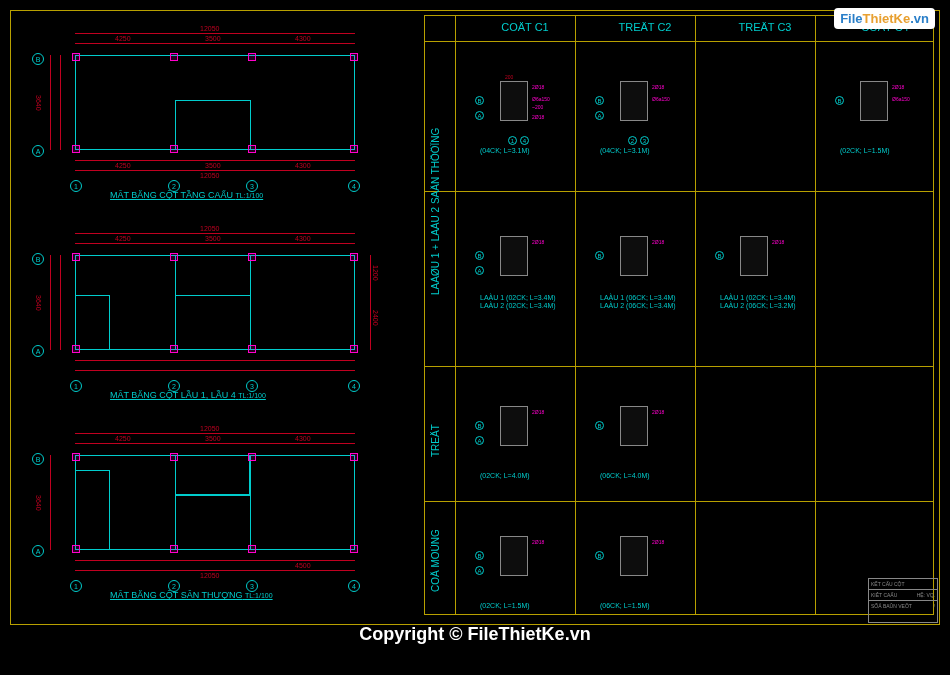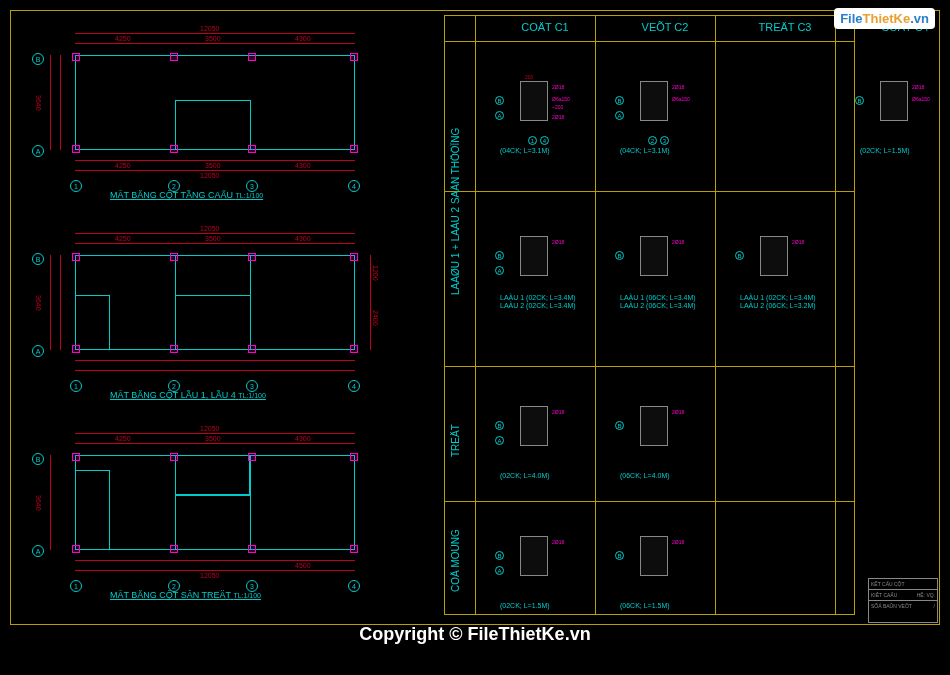--- a/index.html
+++ b/index.html
@@ -104,23 +104,23 @@
 }
 .column-mark {
   position: absolute;
   width: 8px;
   height: 8px;
   border: 1px solid #ff00cc;
   background: rgba(255,0,204,0.15);
 }
 .right-panel {
   position: absolute;
-  left: 444px;
+  left: 424px;
   top: 15px;
-  width: 411px;
+  width: 510px;
   height: 600px;
 }
 .section-table {
   position: absolute;
   border: 1px solid #b8a000;
   width: 100%;
   height: 100%;
 }
 .st-col-header {
   position: absolute;
@@ -352,40 +352,40 @@
     <div class="dim-text" style="top:137px;left:275px;">4500</div>
 
     <div class="grid-bubble" style="top:155px;left:50px;">1</div>
     <div class="grid-bubble" style="top:155px;left:148px;">2</div>
     <div class="grid-bubble" style="top:155px;left:226px;">3</div>
     <div class="grid-bubble" style="top:155px;left:328px;">4</div>
     <div class="grid-bubble" style="top:120px;left:12px;">A</div>
     <div class="grid-bubble" style="top:28px;left:12px;">B</div>
 
     <div class="plan-title">
-      <span>MẶT BẰNG CỘT SÂN TREÄT</span>
+      <span>MẶT BẰNG CỘT SÂN THƯỢNG</span>
       <span class="plan-scale">TL:1/100</span>
     </div>
   </div>
 </div>
 
 <div class="right-panel">
   <div class="section-table">
     <div class="st-vline" style="left:30px;"></div>
     <div class="st-vline" style="left:150px;"></div>
     <div class="st-vline" style="left:270px;"></div>
     <div class="st-vline" style="left:390px;"></div>
 
     <div class="st-hline" style="top:25px;"></div>
     <div class="st-hline" style="top:175px;"></div>
     <div class="st-hline" style="top:350px;"></div>
     <div class="st-hline" style="top:485px;"></div>
 
     <div class="st-col-header" style="left:60px;width:80px;">COÄT C1</div>
-    <div class="st-col-header" style="left:180px;width:80px;">VEÕT C2</div>
+    <div class="st-col-header" style="left:180px;width:80px;">TREÄT C2</div>
     <div class="st-col-header" style="left:300px;width:80px;">TREÄT C3</div>
     <div class="st-col-header" style="left:420px;width:80px;">COÄT C4</div>
 
     <div class="st-row-label" style="top:40px;height:310px;">LAÀØU 1 + LAÀU 2 SAÂN THÖÔÏNG</div>
     <div class="st-row-label" style="top:380px;height:90px;">TREÄT</div>
     <div class="st-row-label" style="top:500px;height:90px;">COÅ MOÙNG</div>
 
     <div class="col-section" style="top:40px;left:35px;">
       <div class="section-rect"></div>
       <div class="axis-mark" style="top:40px;left:15px;">B</div>

